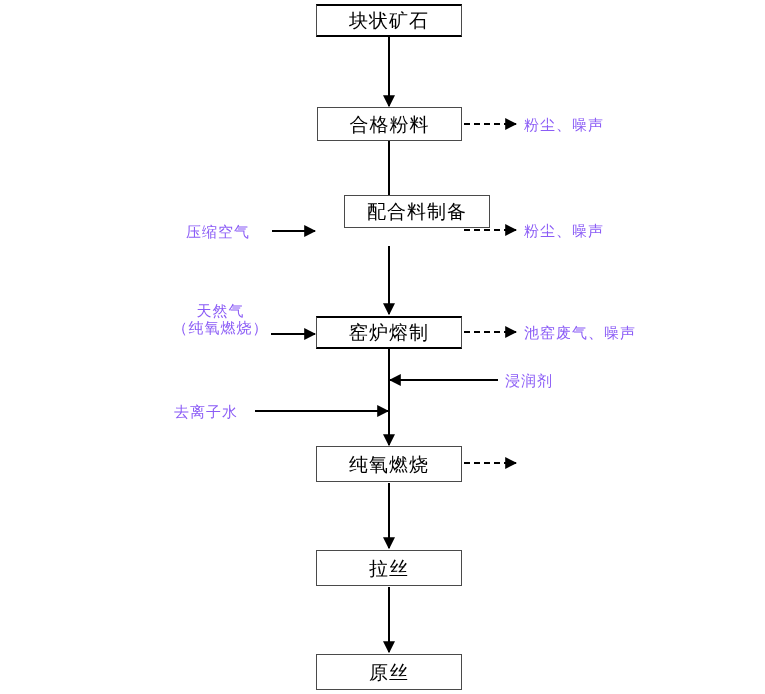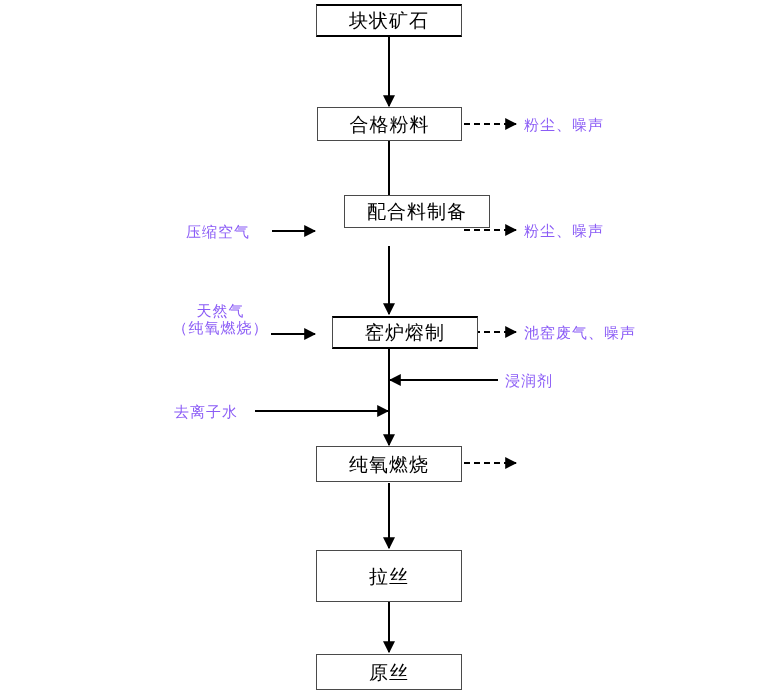--- a/index.html
+++ b/index.html
@@ -101,29 +101,29 @@
   </div>
 
   <div class="node" style="left:317px; top:107px; width:145px; height:34px;justify-content:center;">
     <span>合格粉料</span>
   </div>
 
   <div class="node" style="left:316px; top:195px; width:146px; height:33px;margin-left:28px;">
     <span>配合料制备</span>
   </div>
 
-  <div class="node heavy" style="left:316px; top:316px; width:146px; height:33px;margin-left:16px;">
+  <div class="node heavy" style="left:316px; top:316px; width:146px; height:33px;">
     <span>窑炉熔制</span>
   </div>
 
   <div class="node" style="left:316px; top:446px; width:146px; height:36px;">
     <span>纯氧燃烧</span>
   </div>
 
-  <div class="node" style="left:316px; top:550px; width:146px; height:52px;align-items:center;">
+  <div class="node" style="left:316px; top:550px; width:146px; height:36px;align-items:center;">
     <span>拉丝</span>
   </div>
 
   <div class="node" style="left:316px; top:654px; width:146px; height:36px;">
     <span>原丝</span>
   </div>
 
   <div class="label" style="left:186px; top:223px;">
     <span>压缩空气</span>
   </div>

